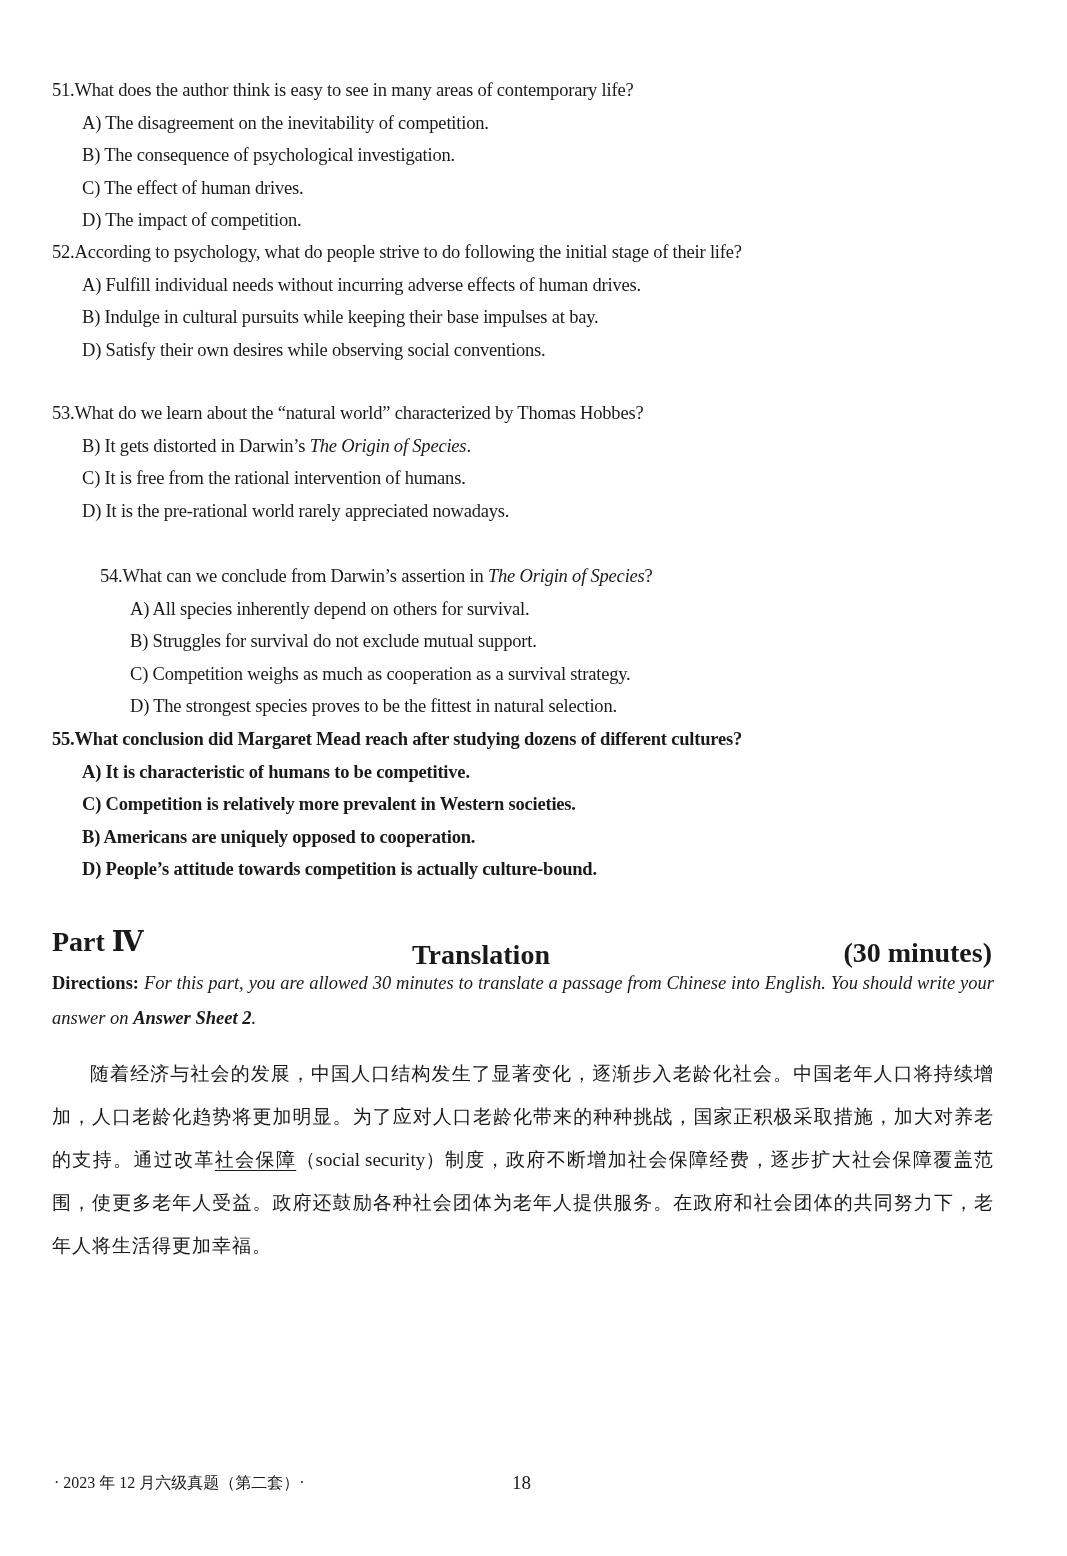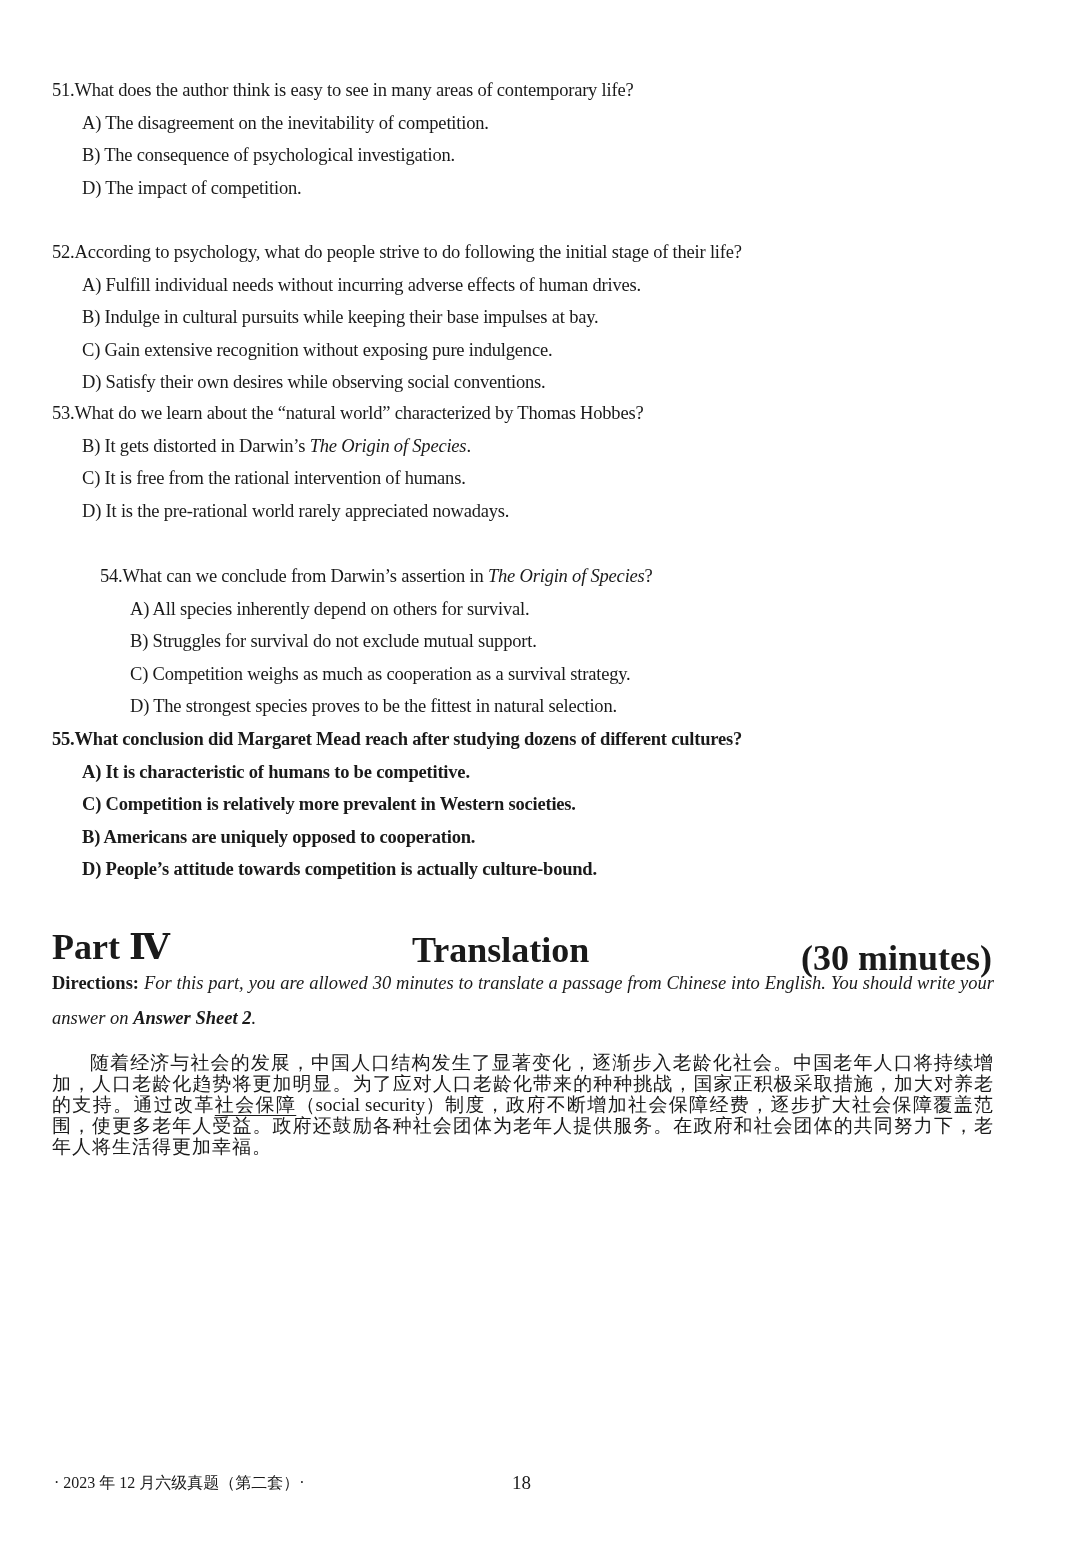--- a/index.html
+++ b/index.html
@@ -11,64 +11,64 @@
     position: relative;
     overflow: hidden;
   }
   .page { position: absolute; left: 0; top: 0; width: 893px; height: 1556px; }
   .q { position: absolute; left: 52px; font-size: 18.5px; line-height: 32.5px; letter-spacing: -0.2px; }
   .q .stem { white-space: nowrap; }
   .q .opt { padding-left: 30px; white-space: nowrap; }
   .ital { font-style: italic; }
   .part-hdr {
     position: absolute; left: 52px; top: 925px; width: 940px; height: 40px;
-    font-weight: bold; font-size: 36px;
+    font-weight: bold; font-size: 28px;
   }
   .part-hdr .left { position: absolute; left: 0; top: 0; }
-  .part-hdr .center { position: absolute; left: 360px; top: 4px; }
+  .part-hdr .center { position: absolute; left: 360px; top: 14px; }
   .part-hdr .right { position: absolute; right: 0; top: 0; margin-top: 12px; }
   .directions {
     position: absolute; left: 52px; top: 966px; width: 942px;
     font-size: 18.5px; line-height: 35px; text-align: justify;
   }
   .directions .lbl { font-weight: bold; }
   .directions .body { font-style: italic; }
   .directions .bi { font-style: italic; font-weight: bold; }
   .passage {
     position: absolute; left: 52px; top: 1052px; width: 942px;
     font-family: "DejaVu Sans", sans-serif;
-    font-size: 19px; line-height: 21px; text-align: justify;
+    font-size: 19px; line-height: 43px; text-align: justify;
     text-indent: 38px; letter-spacing: 1px;
   }
   .passage .u { text-decoration: underline; text-underline-offset: 4px; }
   .passage .en { font-family: "Liberation Serif", serif; letter-spacing: 0; }
   .footer-left {
     position: absolute; left: 54px; top: 1473px; font-size: 16px;
   }
   .footer-page {
     position: absolute; left: 512px; top: 1472px; font-size: 19px;
   }
 </style>
 </head>
 <body>
 
 <div class="page">
 
   <div class="q" style="top:74px;">
     <div class="stem"><span>51.</span><span>What does the author think is easy to see in many areas of contemporary life?</span></div>
     <div class="opt"><span>A)</span> <span>The disagreement on the inevitability of competition.</span></div>
     <div class="opt"><span>B)</span> <span>The consequence of psychological investigation.</span></div>
+    <div class="opt"><span>C)</span> <span>The effect of human drives.</span></div>
     <div class="opt"><span>D)</span> <span>The impact of competition.</span></div>
   </div>
 
   <div class="q" style="top:236px;">
     <div class="stem"><span>52.</span><span>According to psychology, what do people strive to do following the initial stage of their life?</span></div>
     <div class="opt"><span>A)</span> <span>Fulfill individual needs without incurring adverse effects of human drives.</span></div>
     <div class="opt"><span>B)</span> <span>Indulge in cultural pursuits while keeping their base impulses at bay.</span></div>
-    <div class="opt"><span>C)</span> <span>Gain extensive recognition without exposing pure indulgence.</span></div>
     <div class="opt"><span>D)</span> <span>Satisfy their own desires while observing social conventions.</span></div>
   </div>
 
   <div class="q" style="top:397px;">
     <div class="stem"><span>53.</span><span>What do we learn about the “natural world” characterized by Thomas Hobbes?</span></div>
     <div class="opt"><span>B)</span> <span>It gets distorted in Darwin’s </span><span class="ital">The Origin of Species</span><span>.</span></div>
     <div class="opt"><span>C)</span> <span>It is free from the rational intervention of humans.</span></div>
     <div class="opt"><span>D)</span> <span>It is the pre-rational world rarely appreciated nowadays.</span></div>
   </div>
 

